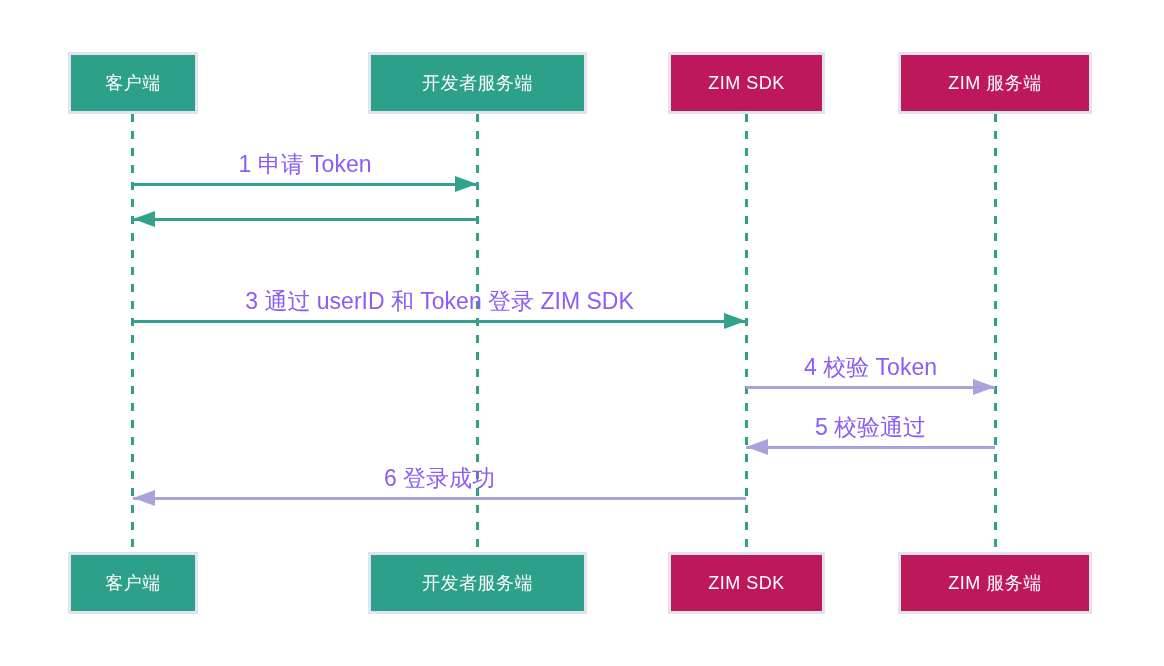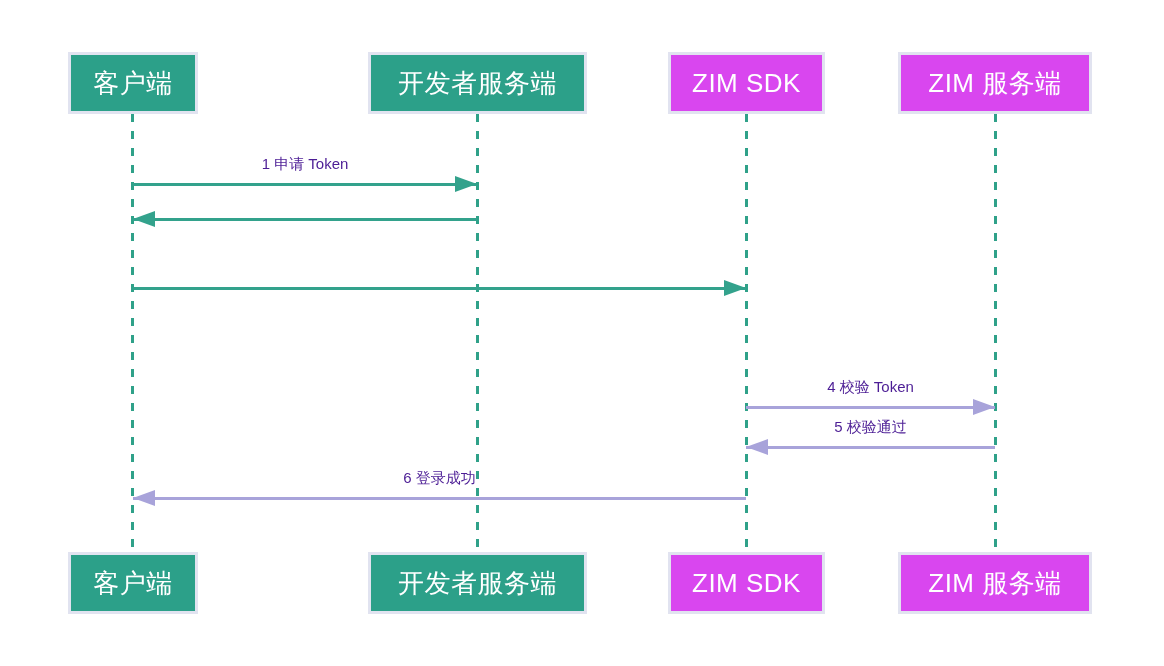--- a/index.html
+++ b/index.html
@@ -16,48 +16,48 @@
     overflow: hidden;
   }
   
   .actor {
     position: absolute;
     box-sizing: border-box;
     display: flex;
     align-items: center;
     justify-content: center;
     color: #ffffff;
-    font-size: 26px;
+    font-size: 18px;
     font-weight: 500;
     letter-spacing: 0.5px;
     border: 3px solid #e1e3f0;
     white-space: nowrap;
   }
   .actor.green  { background: #2ca089; }
-  .actor.purple { background: #d946ef; }
+  .actor.purple { background: #be185d; }
   
   .lifeline {
     position: absolute;
     width: 3px;
     top: 114px;
     height: 438px;
     background: repeating-linear-gradient(
       to bottom,
       #2fa189 0px, #2fa189 8px,
       transparent 8px, transparent 17px
     );
   }
   
   .msg {
     position: absolute;
     text-align: center;
   }
   .msg-label {
-    font-size: 15px;
-    color: #4c1d95;
+    font-size: 23px;
+    color: #8b5cf6;
     line-height: 28px;
     margin-bottom: 5px;
     white-space: nowrap;
   }
   .msg-line {
     position: relative;
     height: 2.5px;
     width: 100%;
   }
   .msg-line.green  { background: #33a28c; }
@@ -120,26 +120,27 @@
     </div>
   </div>
 
   <div class="msg" style="left:133px; top:218px; width:344px;">
     <div class="msg-line green">
       <div class="arrowhead left green"></div>
     </div>
   </div>
 
   <div class="msg" style="left:133px; top:287px; width:613px;">
+    <div class="msg-label">3 通过 userID 和 Token 登录 ZIM SDK</div>
     <div class="msg-line green">
       <div class="arrowhead right green"></div>
     </div>
   </div>
 
-  <div class="msg" style="left:746px; top:353px; width:249px;margin-top:20px;">
+  <div class="msg" style="left:746px; top:353px; width:249px;">
     <div class="msg-label">4 校验 Token</div>
     <div class="msg-line purple">
       <div class="arrowhead right purple"></div>
     </div>
   </div>
 
   <div class="msg" style="left:746px; top:413px; width:249px;text-align:center;">
     <div class="msg-label">5 校验通过</div>
     <div class="msg-line purple">
       <div class="arrowhead left purple"></div>

